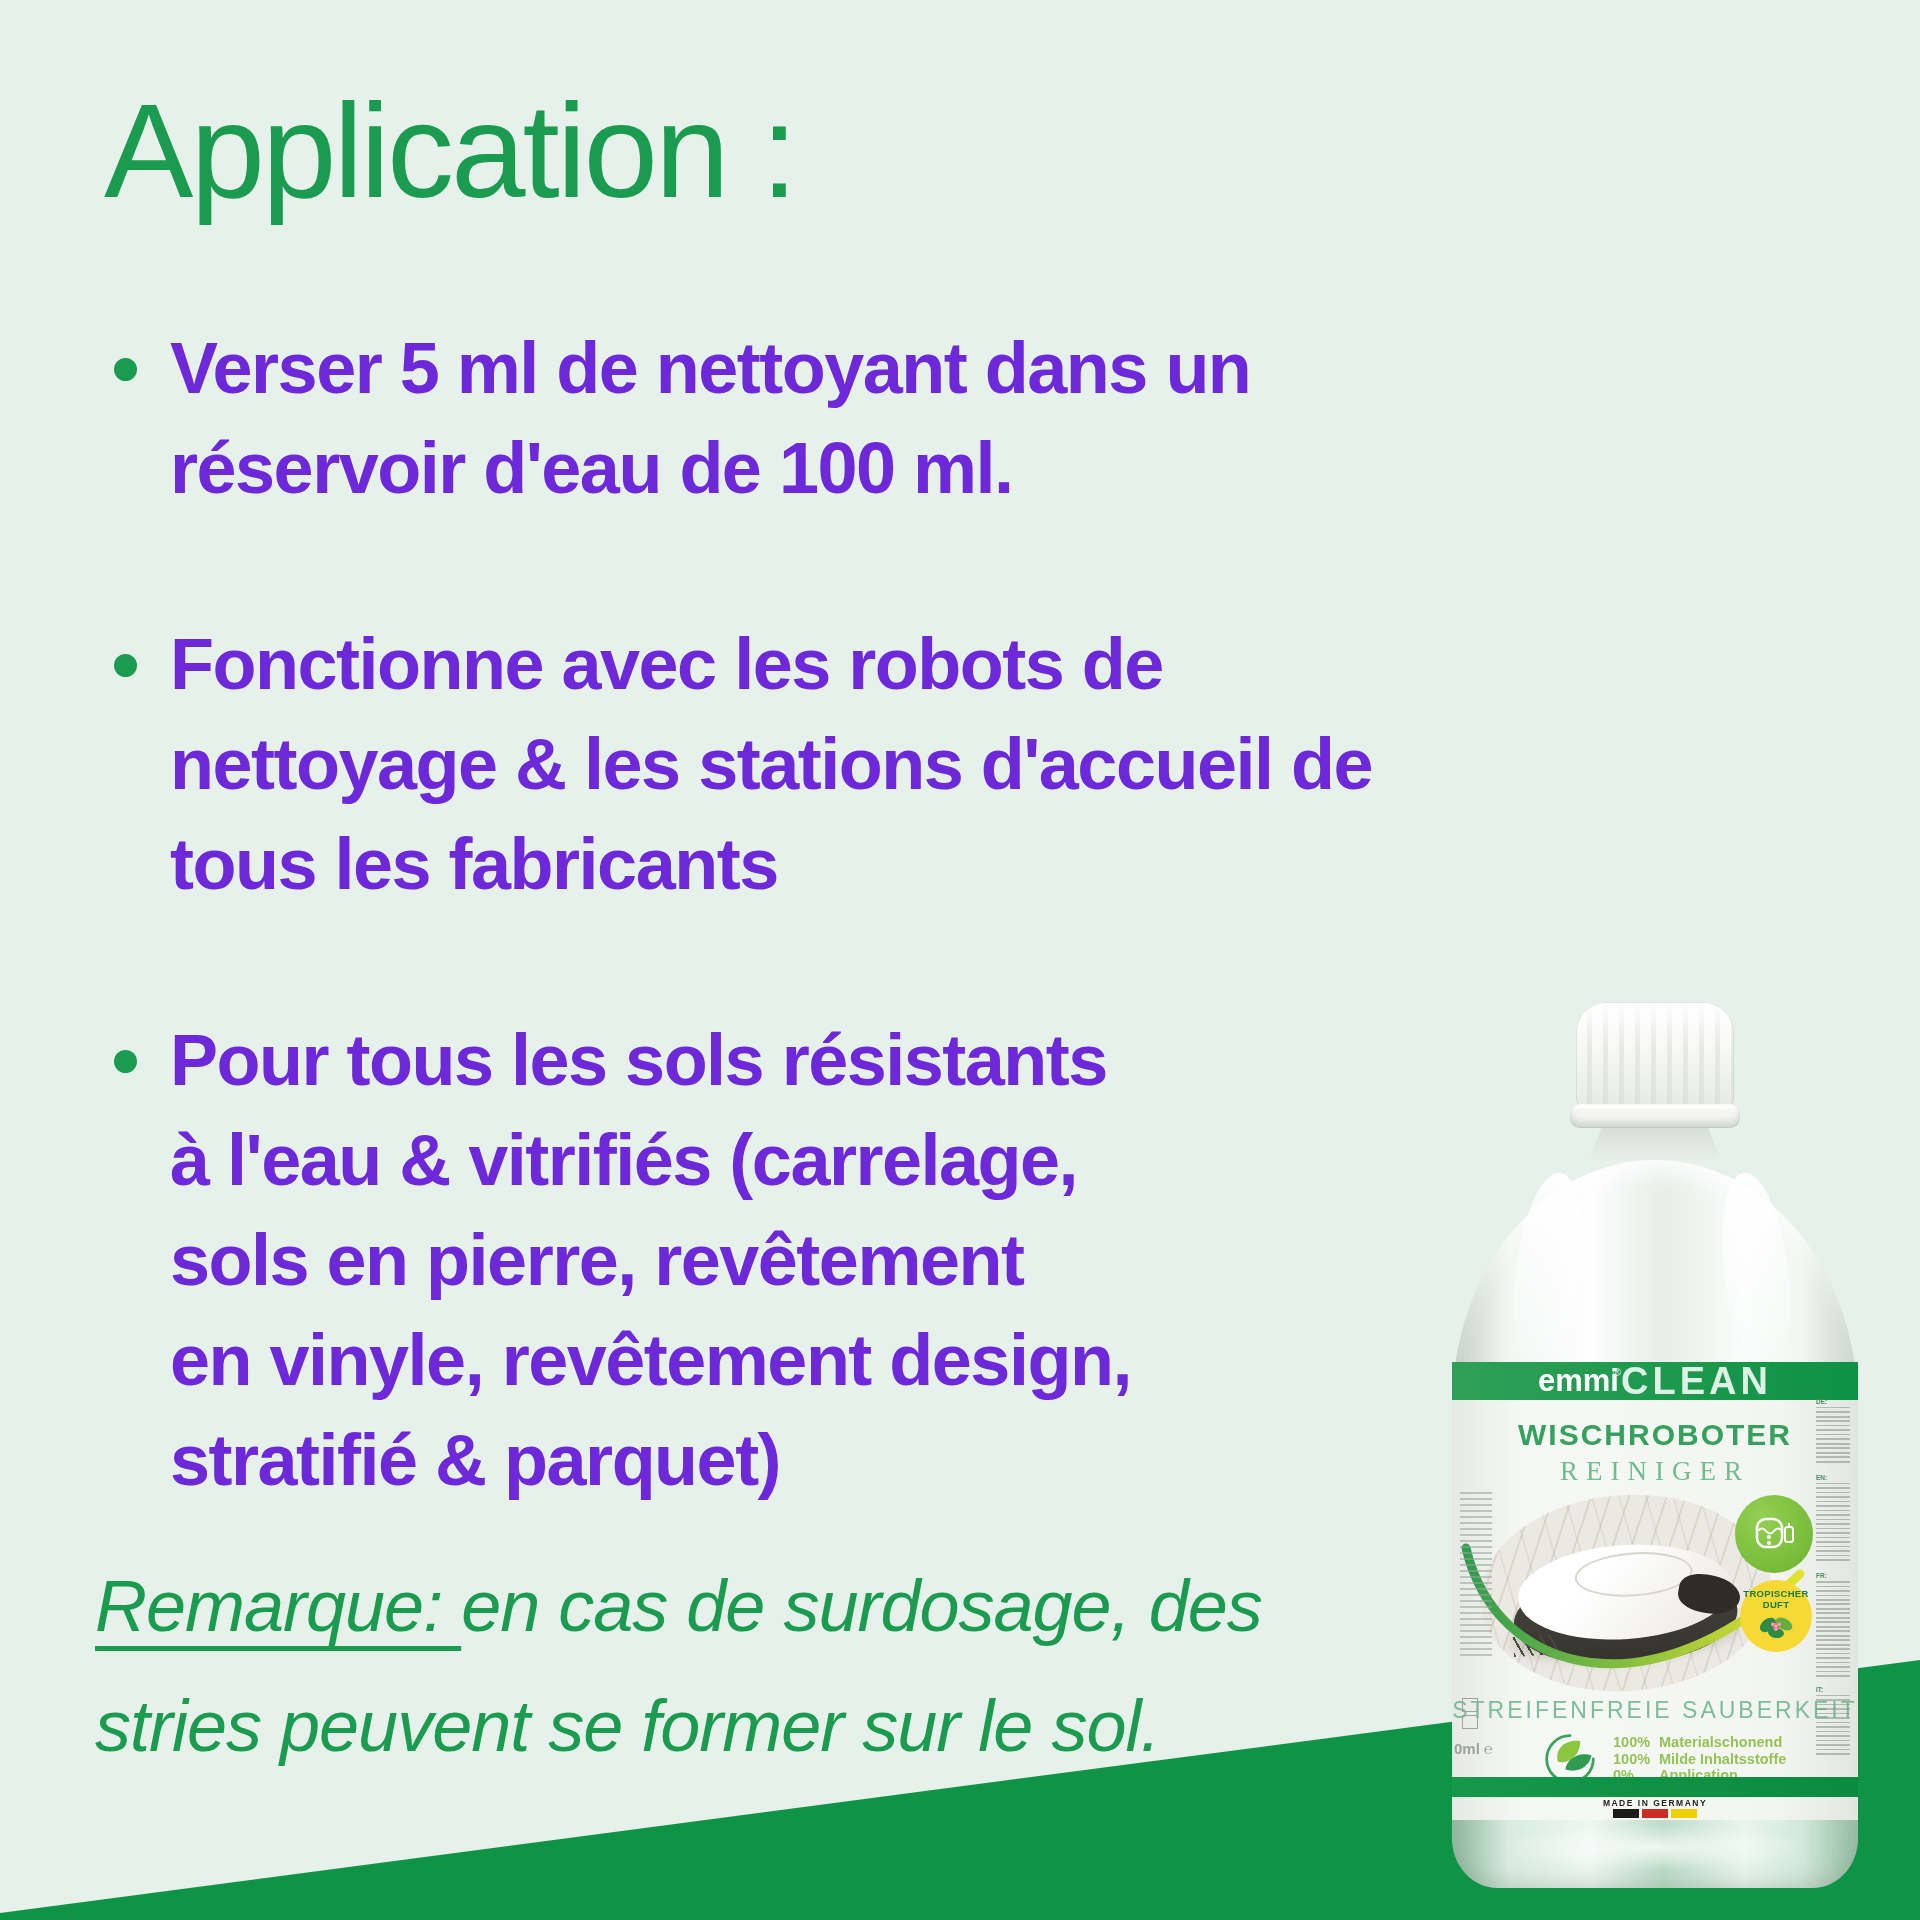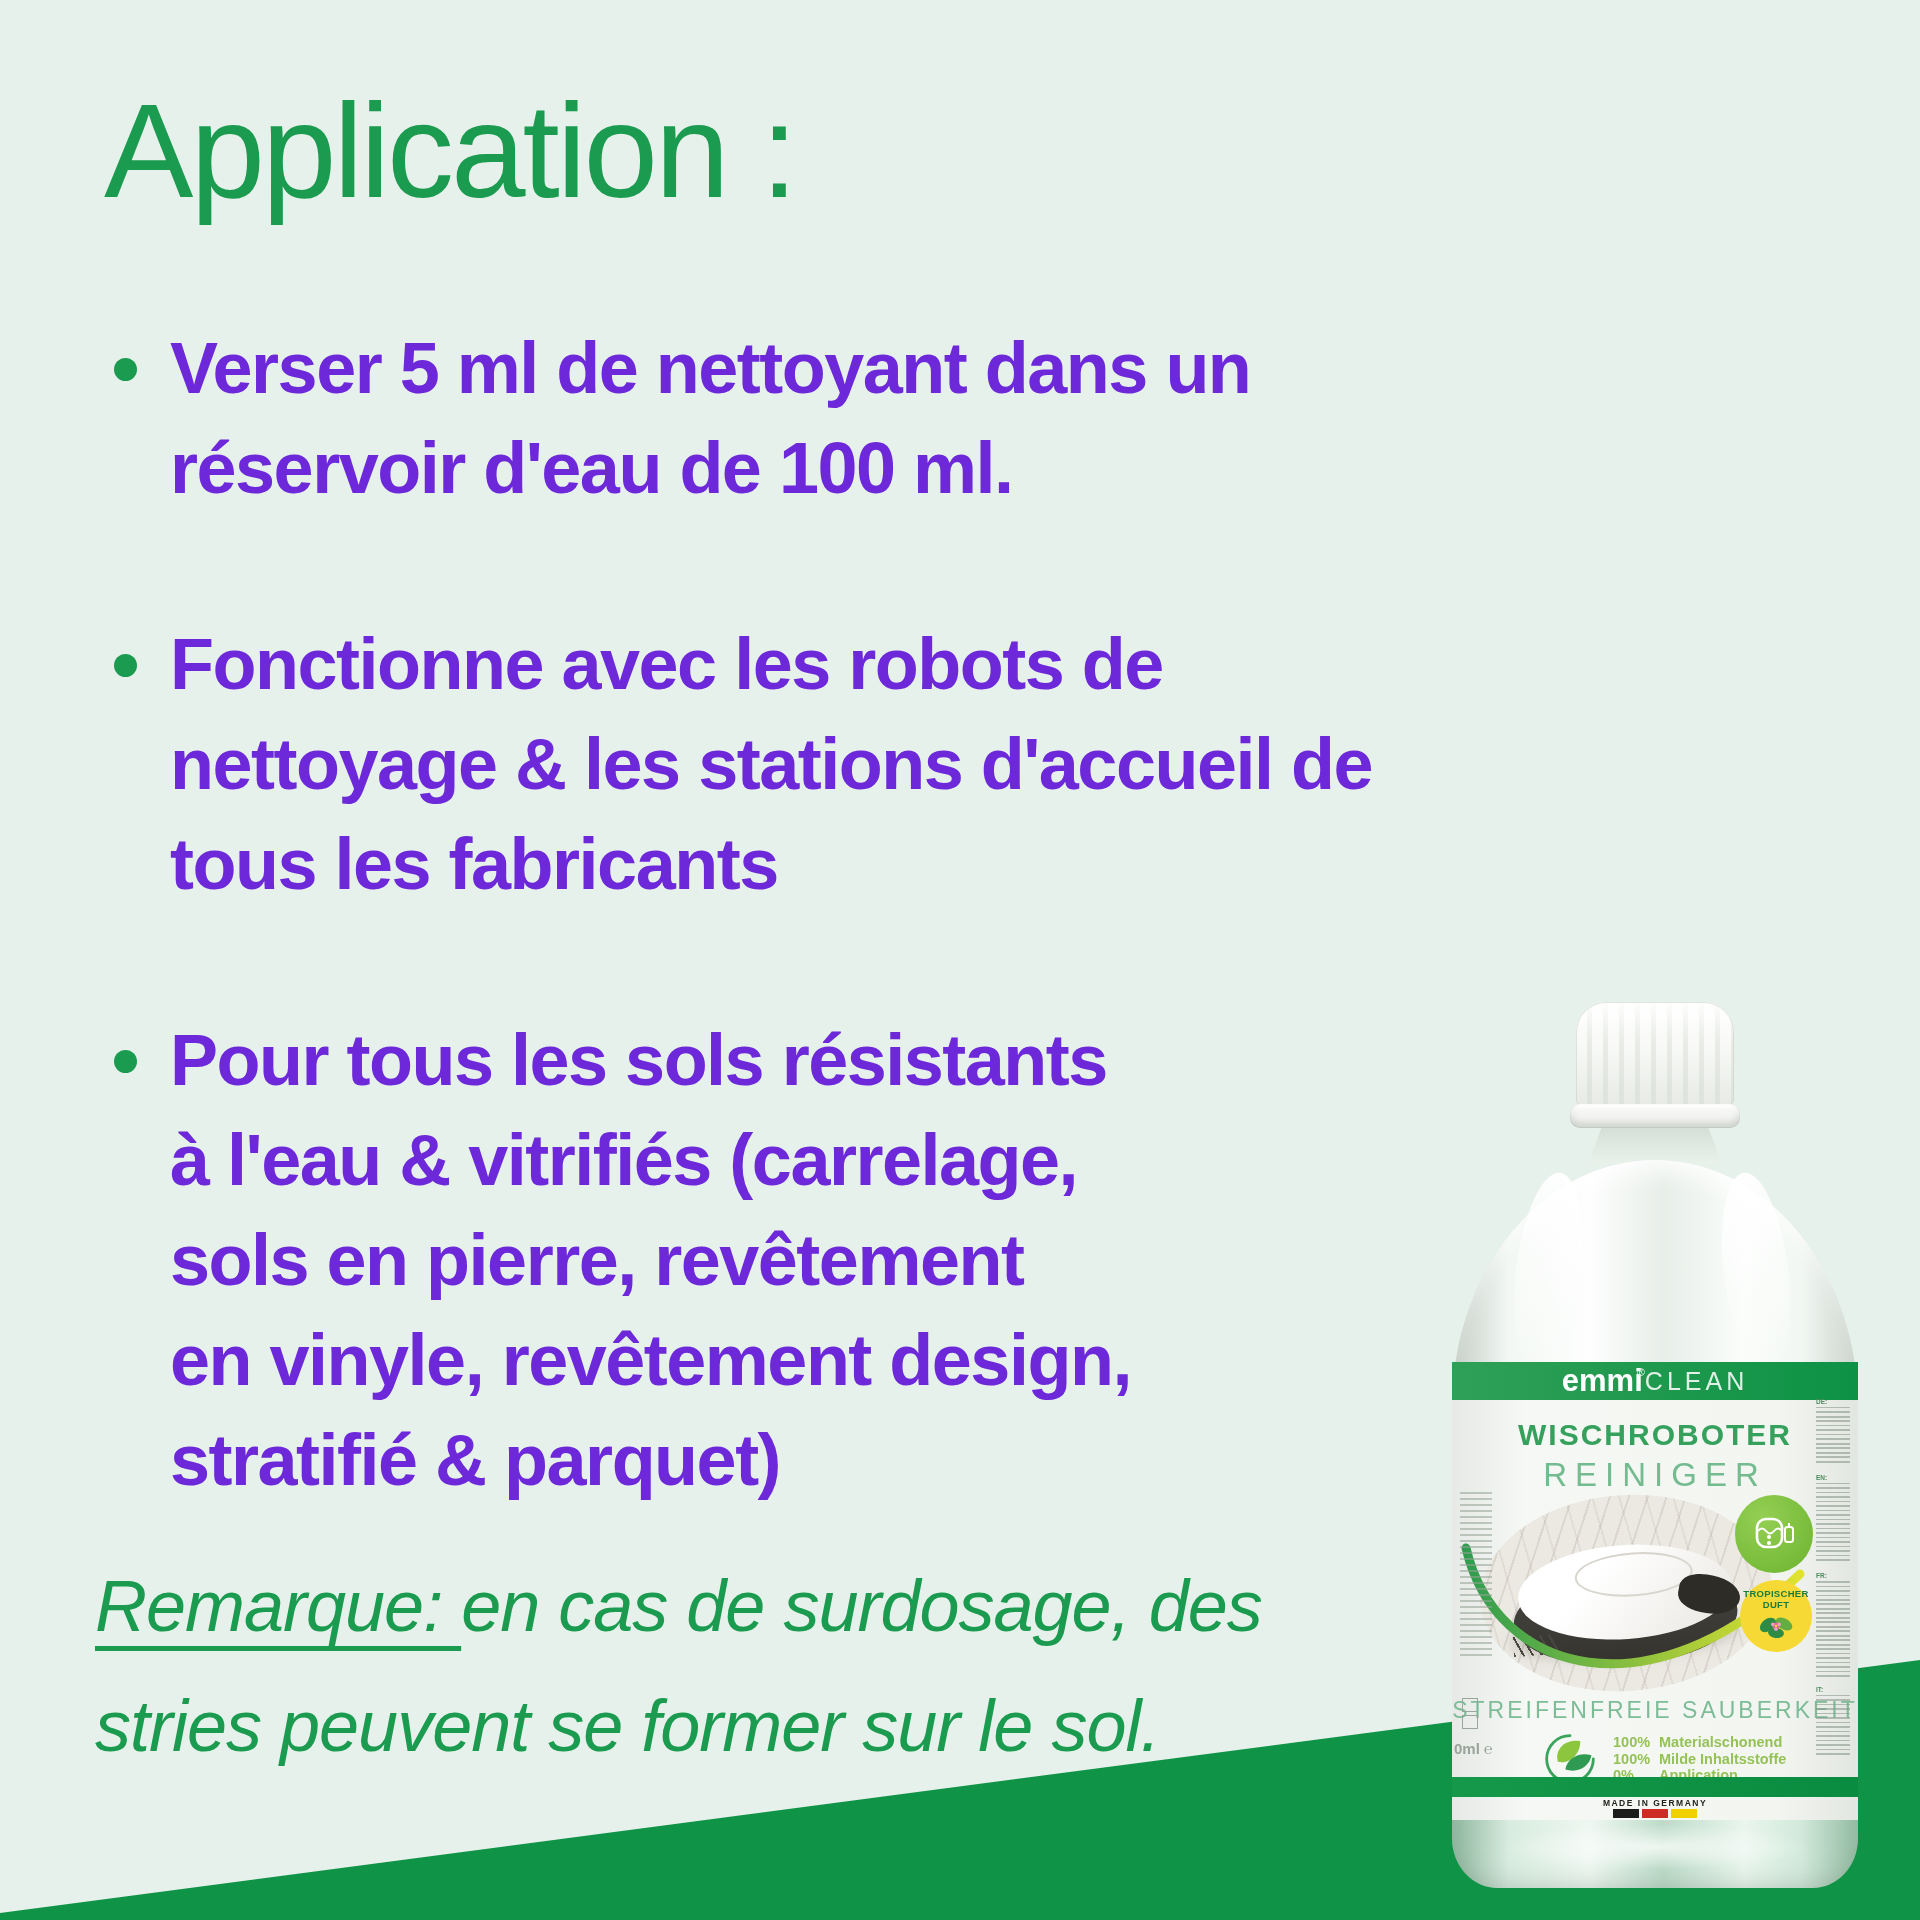--- a/index.html
+++ b/index.html
@@ -83,23 +83,23 @@
     left:0;top:202px;width:406px;height:458px;overflow:hidden;
     background:linear-gradient(90deg,#e6e9e5,#f6f8f5 18%,#f3f5f1 80%,#e2e6e1);
   }
   .band-top{
     left:0;top:0;width:100%;height:38px;
     background:linear-gradient(90deg,#2fa057,#0d9245);
     display:flex;align-items:center;justify-content:center;
   }
   .band-top .brand{position:static;font-size:31px;font-weight:700;color:#ffffff;letter-spacing:0;}
   .band-top .reg{position:static;font-size:11px;color:#eaf5ee;align-self:flex-start;margin:4px 0 0 -6px;}
-  .band-top .suffix{position:static;font-size:25px;font-weight:400;color:#dff0e6;letter-spacing:4px;}
+  .band-top .suffix{position:static;font-size:38px;font-weight:700;color:#dff0e6;letter-spacing:4px;}
   .pname1{left:0;top:56px;width:100%;text-align:center;font-size:30px;font-weight:700;letter-spacing:2px;color:#35a15d;}
-  .pname2{left:0;top:94px;width:100%;text-align:center;font-size:33px;font-weight:400;letter-spacing:8px;color:#74bb90;}
+  .pname2{left:0;top:94px;width:100%;text-align:center;font-size:27px;font-weight:400;letter-spacing:8px;color:#74bb90;font-family:Liberation Serif, serif;}
   .photo{
     left:28px;top:133px;width:292px;height:196px;border-radius:50%;overflow:hidden;
     background:#ece9e3;transform:rotate(-4deg);
   }
   .floor-streaks{left:0;top:0;width:100%;height:100%;
     background:repeating-linear-gradient(112deg, rgba(173,168,156,.28) 0 2px, transparent 2px 18px),
                repeating-linear-gradient(78deg, rgba(173,168,156,.18) 0 2px, transparent 2px 26px);}
   .r-shadow{left:28px;top:118px;width:226px;height:44px;border-radius:50%;background:rgba(95,92,84,.28);filter:blur(7px);}
   .r-dark{left:32px;top:74px;width:224px;height:96px;border-radius:50%;background:linear-gradient(180deg,#4a4843,#34322d);}
   .r-white{left:38px;top:50px;width:214px;height:94px;border-radius:50%;background:linear-gradient(135deg,#ffffff 35%,#e8e6e1);}

